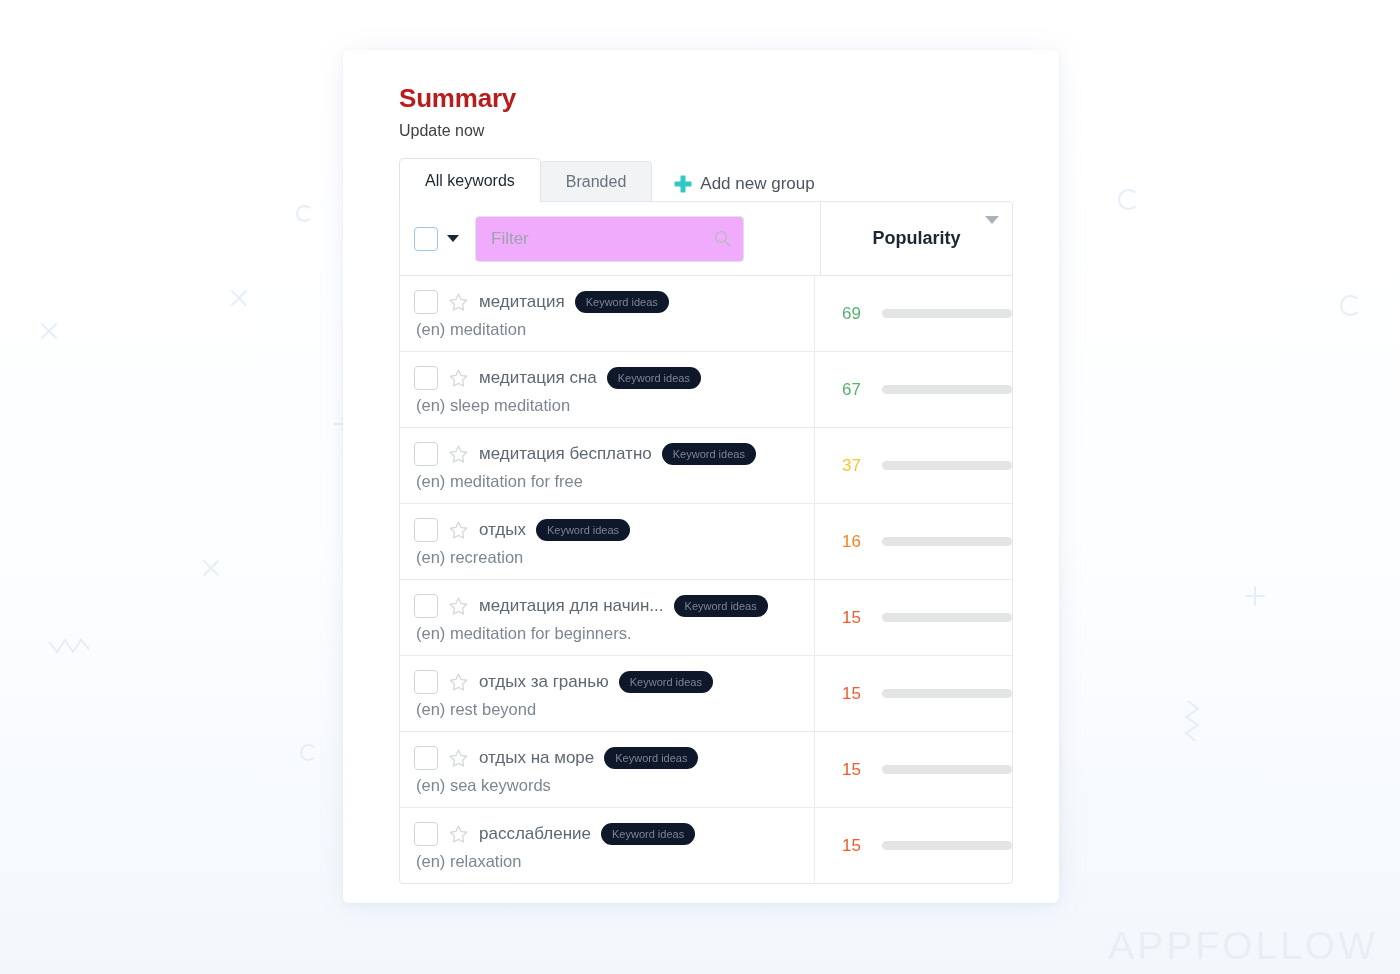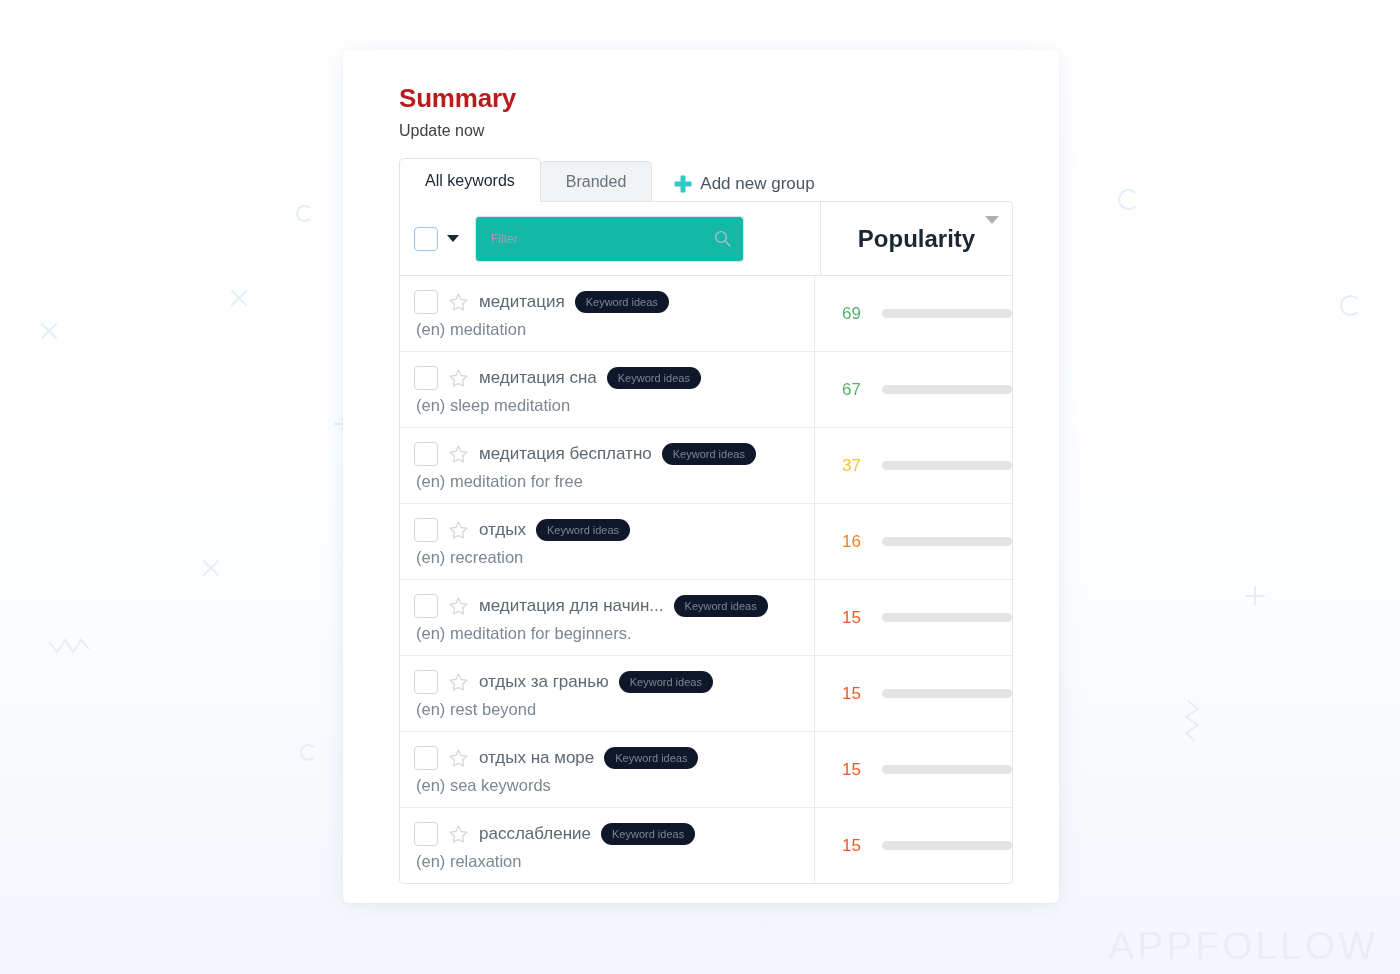--- a/index.html
+++ b/index.html
@@ -198,21 +198,21 @@
     flex: 0 0 192px;
     height: 100%;
     box-sizing: border-box;
     border-left: 1px solid #e4e7ea;
     display: flex;
     align-items: center;
     justify-content: center;
     position: relative;
   }
   .th-title {
-    font-size: 24px;
+    font-size: 18px;
     font-weight: bold;
     color: #1b2733;
   }
   .sort-caret {
     position: absolute;
     top: 14px;
     right: 13px;
     width: 0; height: 0;
     border-left: 7px solid transparent;
     border-right: 7px solid transparent;
@@ -246,25 +246,25 @@
     margin-left: 16px;
     width: 269px;
   }
   .filter-input {
     width: 100%;
     height: 46px;
     box-sizing: border-box;
     border: 1px solid #dfe3e8;
     border-radius: 4px;
     padding: 0 38px 0 15px;
-    font-size: 12px;
+    font-size: 17px;
     color: #4a5560;
     font-family: "Liberation Sans", sans-serif;
     outline: none;
-    background: #14b8a6;
+    background: #f0abfc;
   }
   .filter-input::placeholder { color: #9aa5b1; }
   .search-icon {
     position: absolute;
     right: 13px;
     top: 14px;
     width: 17px;
     height: 17px;
     pointer-events: none;
   }

